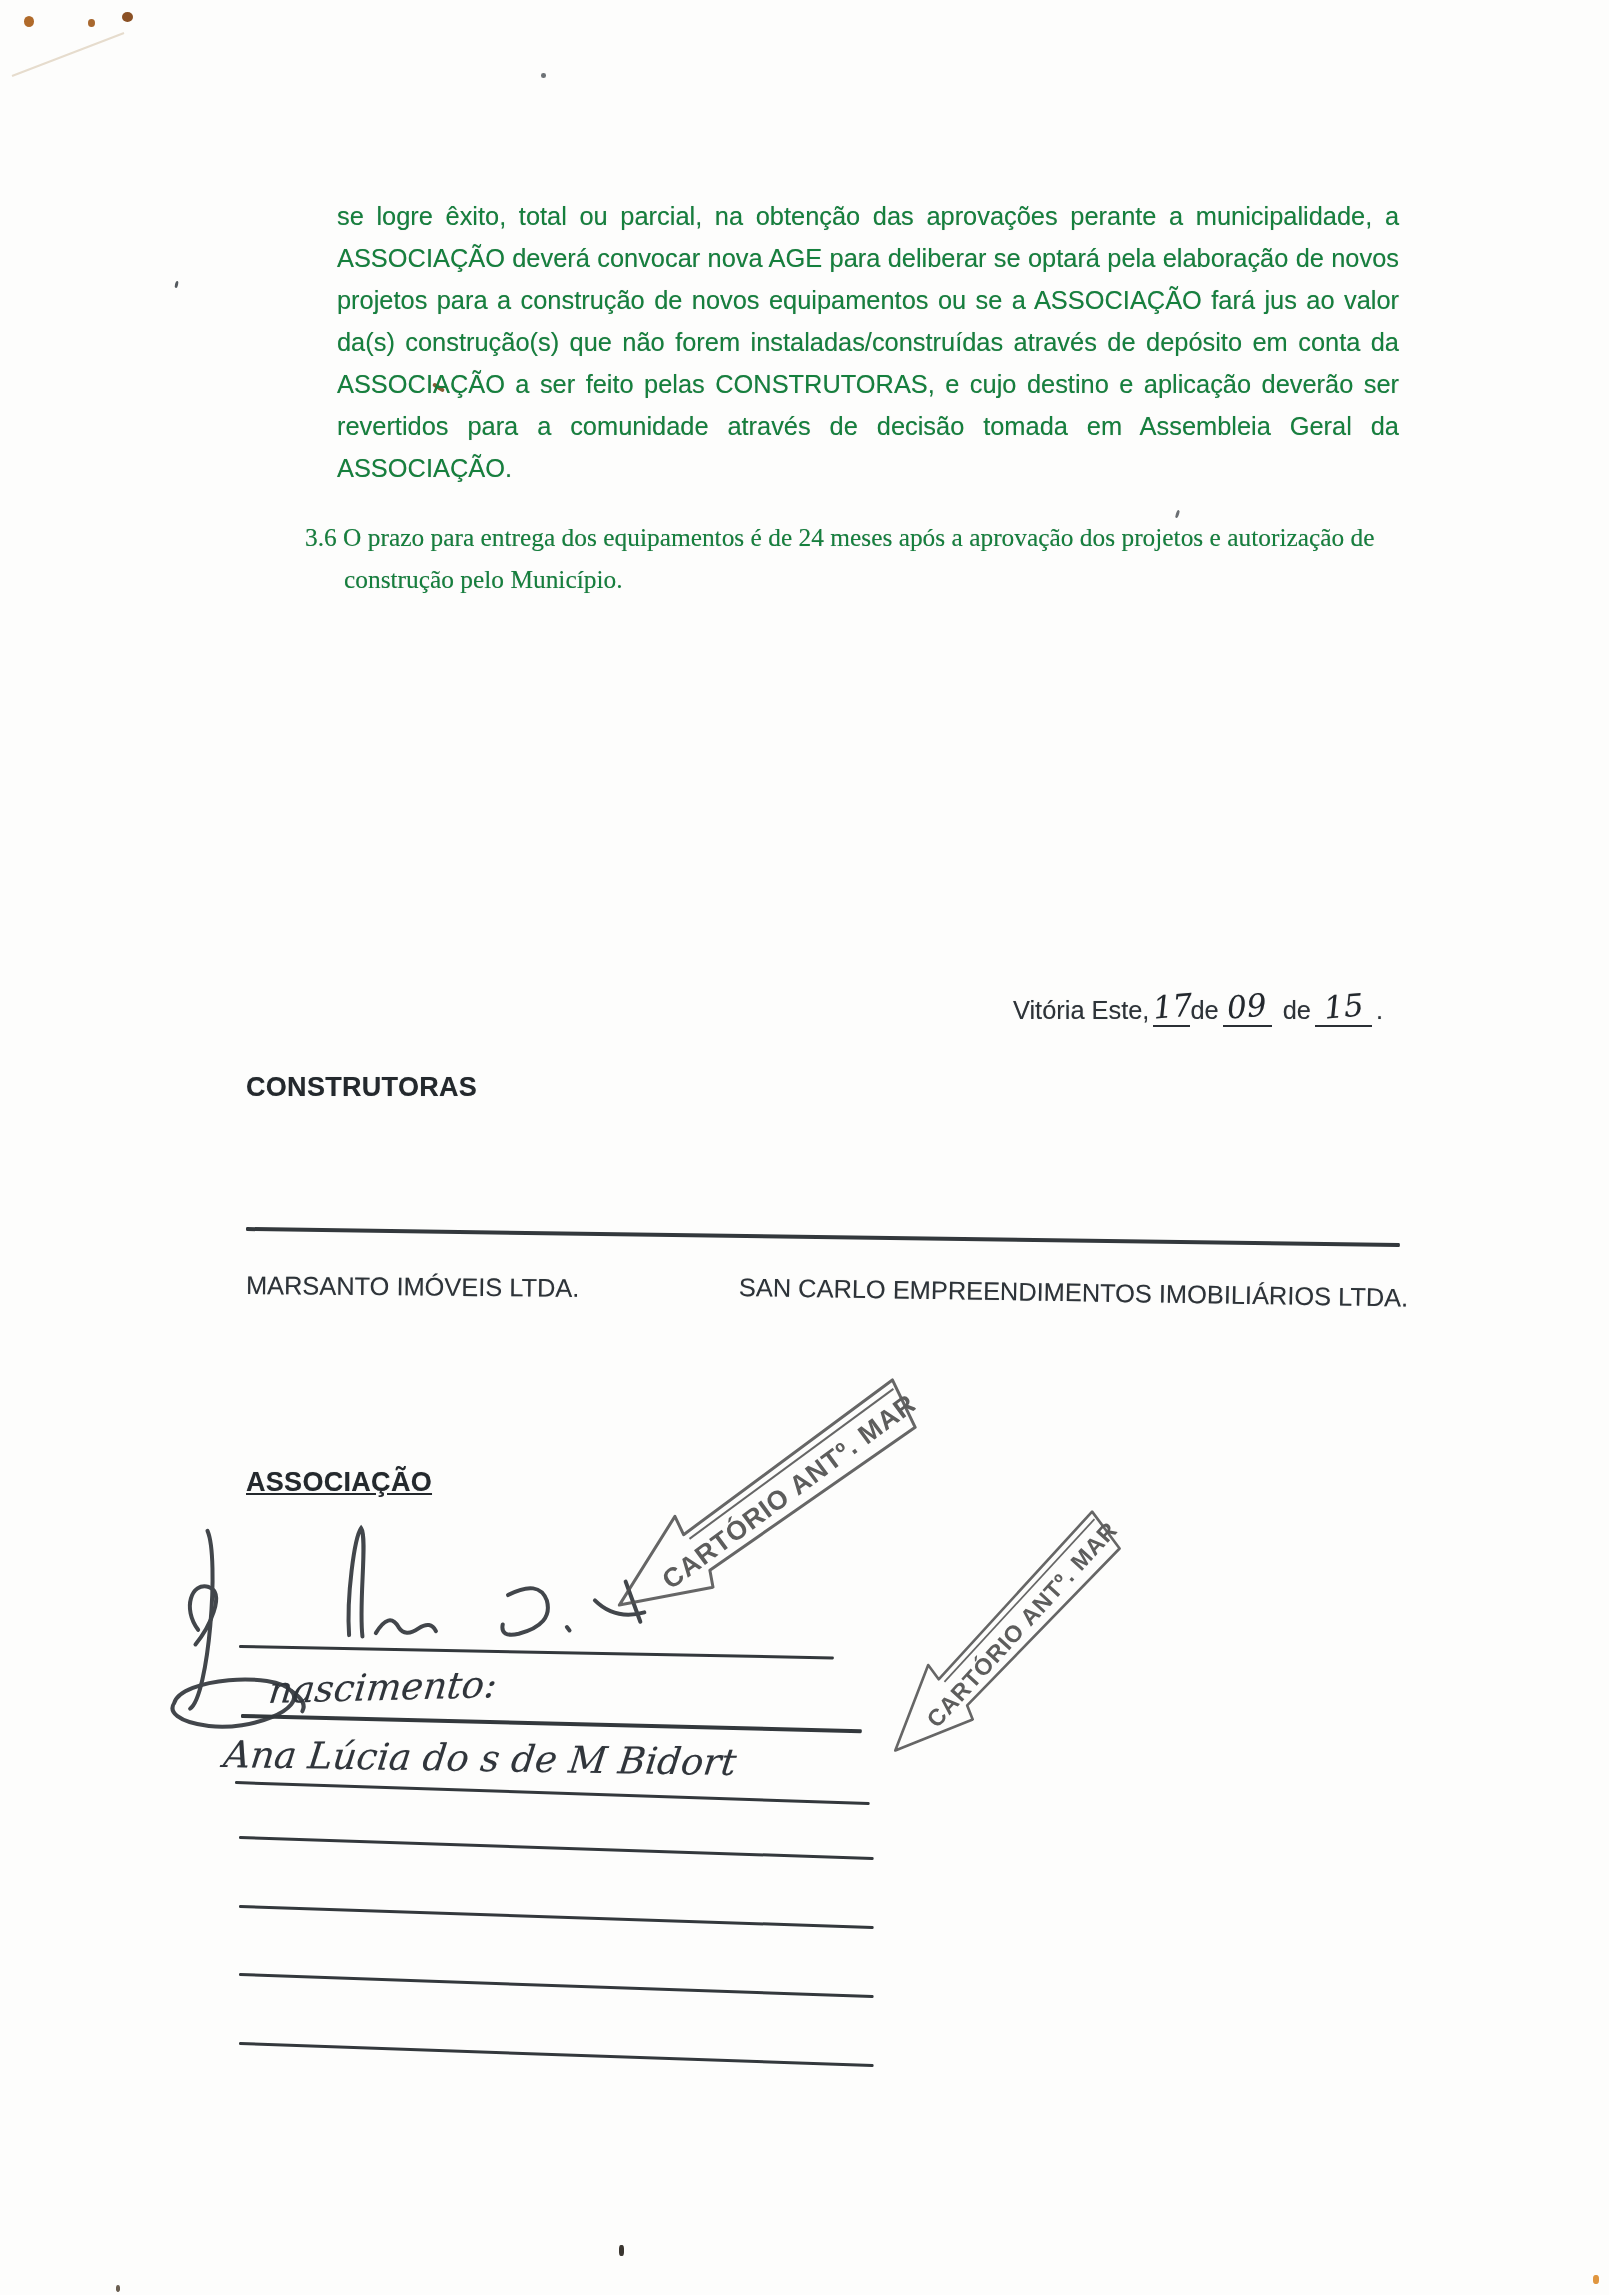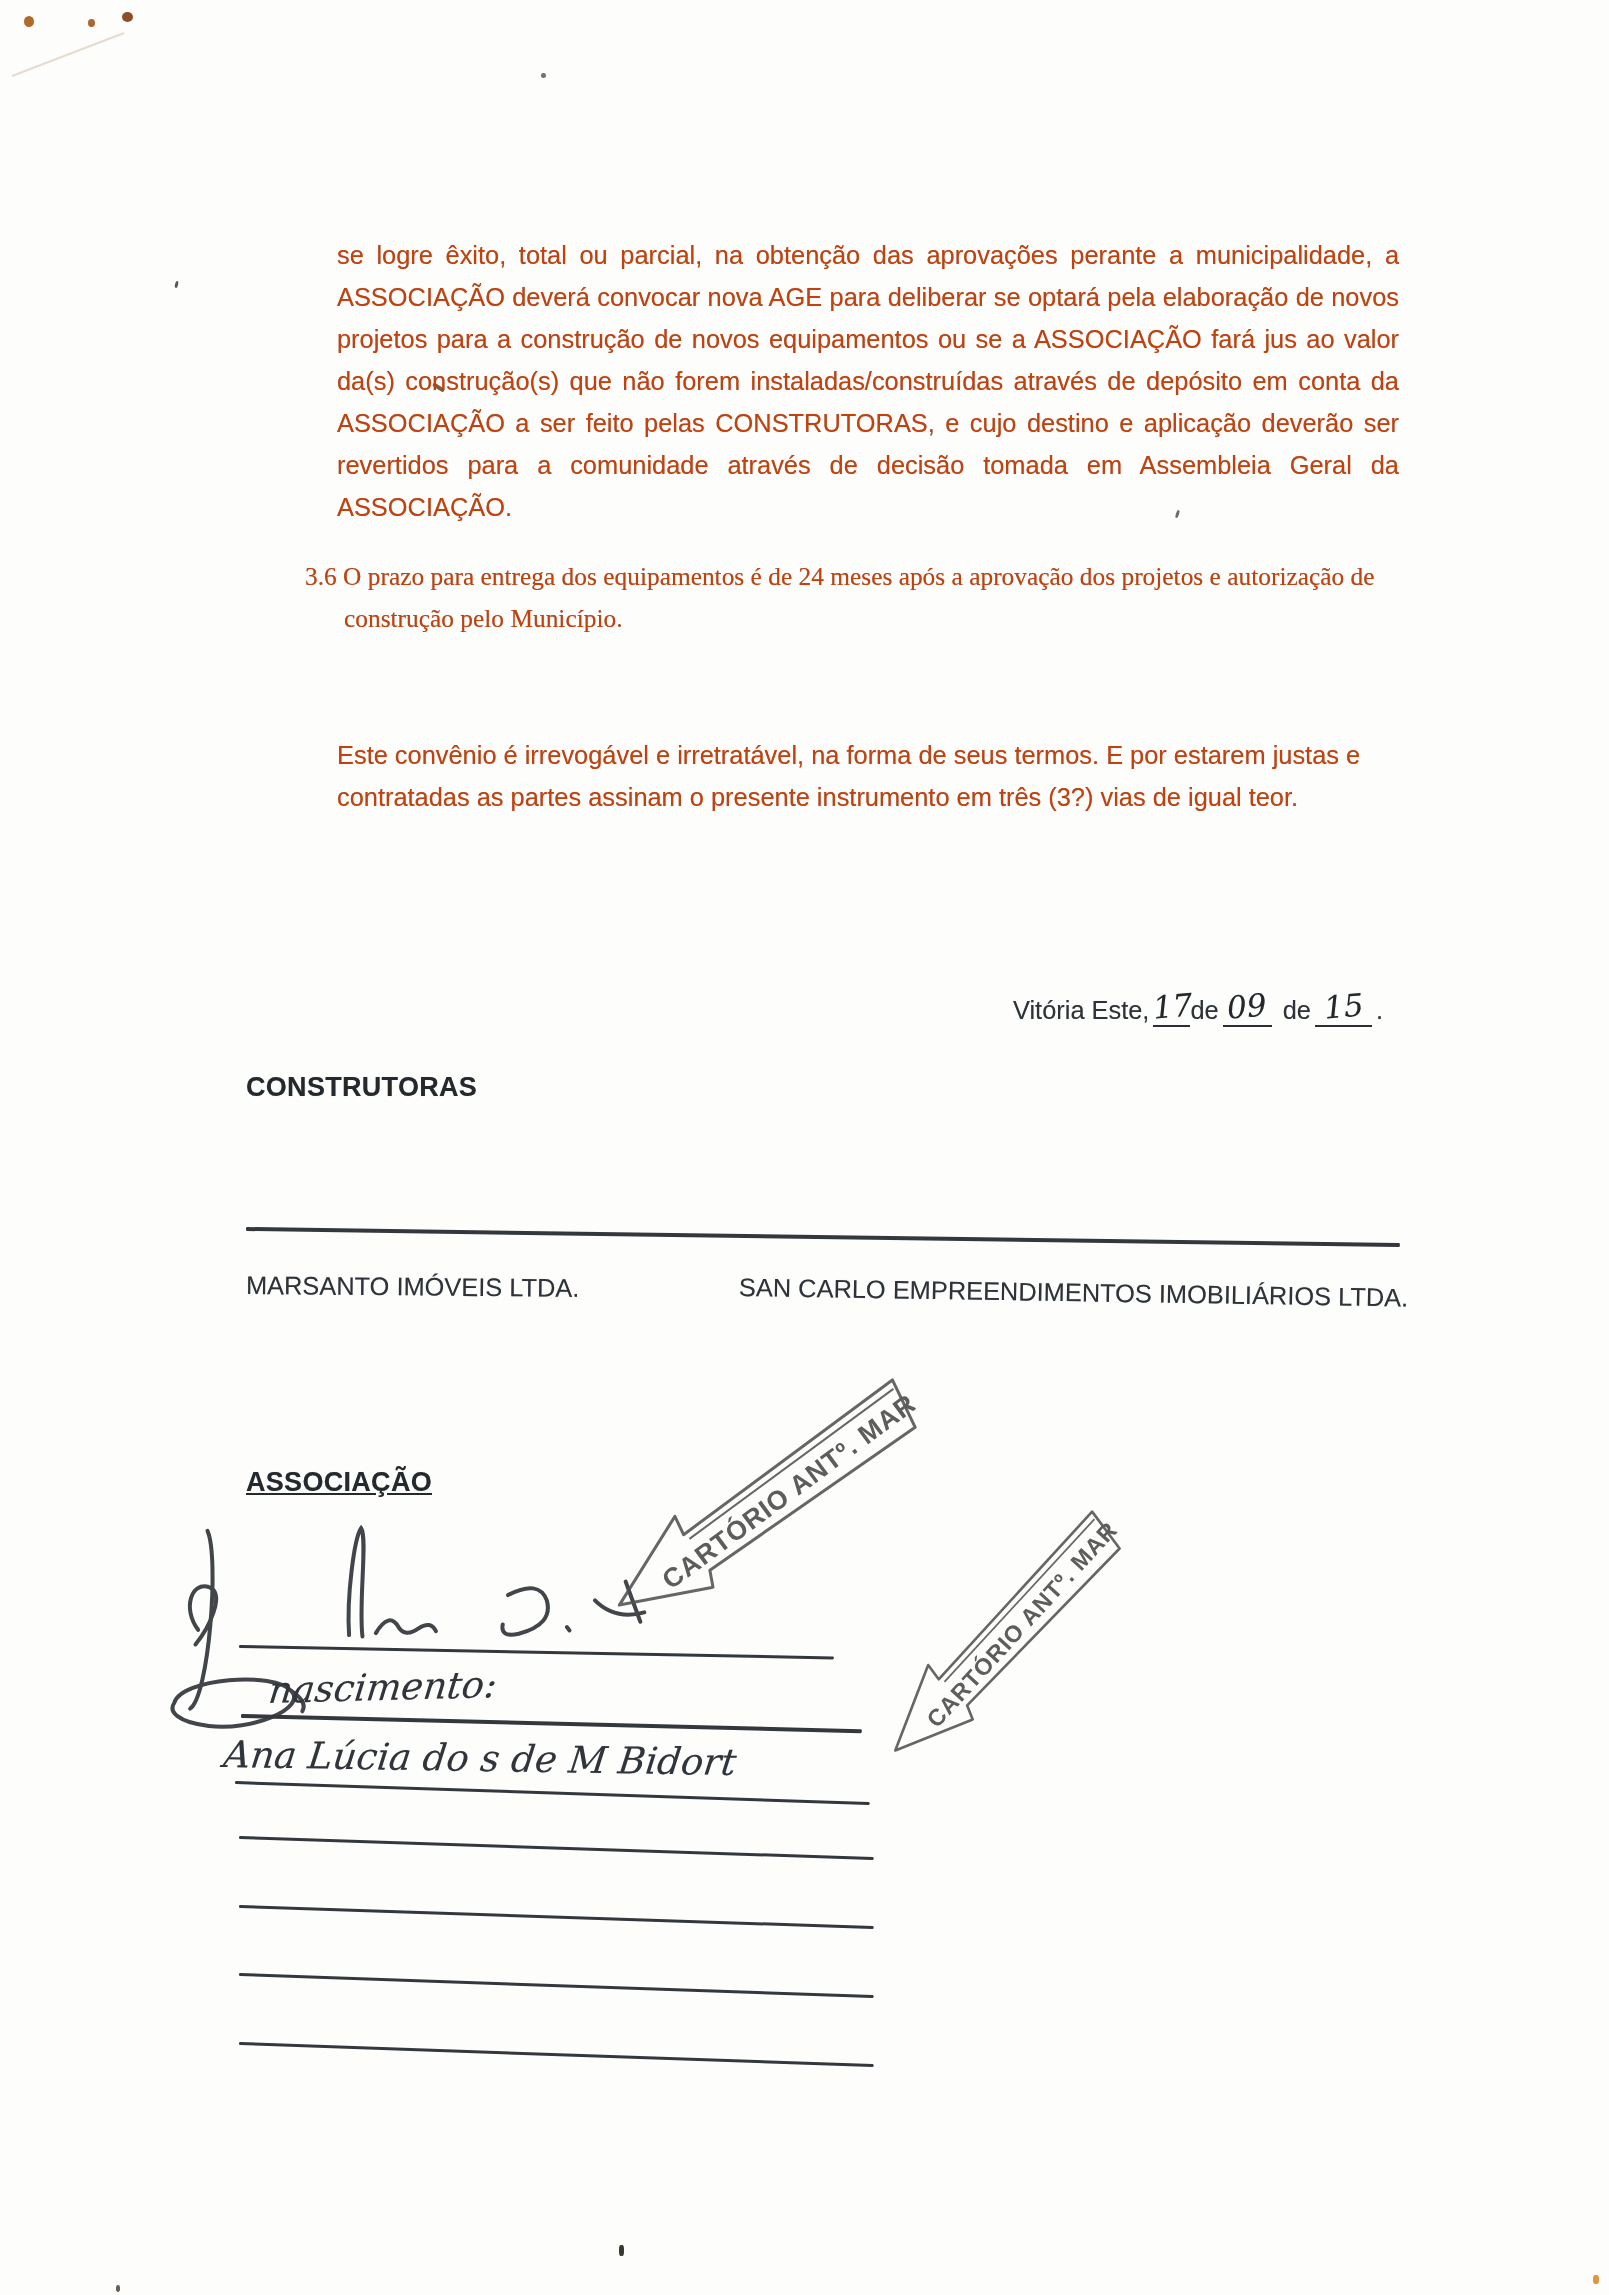--- a/index.html
+++ b/index.html
@@ -8,23 +8,22 @@
     width:1609px;height:2295px;
     background:#fdfdfc;
     overflow:hidden;
     font-family:"Liberation Sans",sans-serif;
     color:#2c3237;
   }
   .body-text{
     position:absolute;
     font-size:25.4px;
     line-height:42px;
-    color:#c2410c;
+    color:#15803d;
     text-shadow:0 0 0.7px rgba(45,51,56,.38);
-    margin-top:39px;
   }
   .justified{text-align:justify;}
   .hang{padding-left:39px;text-indent:-39px;}
   .heading{
     position:absolute;
     font-size:27px;
     font-weight:bold;
     color:#24292d;
     letter-spacing:0.3px;
     text-shadow:0 0 0.7px rgba(36,41,45,.4);
@@ -96,21 +95,20 @@
   <div class="scratch" style="left:12px;top:75px;width:120px;height:2px;background:#e6dccd;transform:rotate(-21deg);"></div>
   <div class="speck" style="left:541px;top:73px;width:4.7px;height:4.7px;background:#6d7276;"></div>
   <div class="speck" style="left:175px;top:281px;width:3.3px;height:7.3px;background:#555a5f;transform:rotate(14deg);border-radius:40%;"></div>
   <div class="scratch" style="left:433px;top:382px;width:13.4px;height:4px;background:#8a5a33;transform:rotate(32deg);border-radius:2px;"></div>
   <div class="speck" style="left:1176px;top:510px;width:2.7px;height:8px;background:#6b6f73;transform:rotate(18deg);border-radius:40%;"></div>
 
   <div class="body-text justified" style="left:337px;top:195px;width:1062px;">se logre êxito, total ou parcial, na obtenção das aprovações perante a municipalidade, a ASSOCIAÇÃO deverá convocar nova AGE para deliberar se optará pela elaboração de novos projetos para a construção de novos equipamentos ou se a ASSOCIAÇÃO fará jus ao valor da(s) construção(s) que não forem instaladas/construídas através de depósito em conta da ASSOCIAÇÃO a ser feito pelas CONSTRUTORAS, e cujo destino e aplicação deverão ser revertidos para a comunidade através de decisão tomada em Assembleia Geral da ASSOCIAÇÃO.</div>
 
   <div class="body-text hang" style="left:305px;top:516px;width:1095px;font-family:Liberation Serif, serif;">3.6 O prazo para entrega dos equipamentos é de 24 meses após a aprovação dos projetos e autorização de construção pelo Município.</div>
 
-  <div class="body-text" style="left:337px;top:695px;width:1032px;">Este convênio é irrevogável e irretratável, na forma de seus termos. E por estarem justas e contratadas as partes assinam o presente instrumento em três (3?) vias de igual teor.</div>
 
   <div class="dateline">
     <span>Vitória Este,</span><span class="hw-slot" style="width:37px;margin-right:0;"><span class="hw">17</span></span><span>de</span><span class="hw-slot" style="width:49px;"><span class="hw">09</span></span> <span>de</span><span class="hw-slot" style="width:57px;"><span class="hw">15</span></span><span>.</span>
   </div>
 
   <div class="heading" style="left:246px;top:1052px;margin-top:20px;">CONSTRUTORAS</div>
 
   <div class="sigline" style="left:246px;top:1227px;width:1154px;height:4px;transform:rotate(0.8deg);"></div>
 
   <div class="company" style="left:246px;top:1271px;transform:rotate(0.5deg);">MARSANTO IMÓVEIS LTDA.</div>

